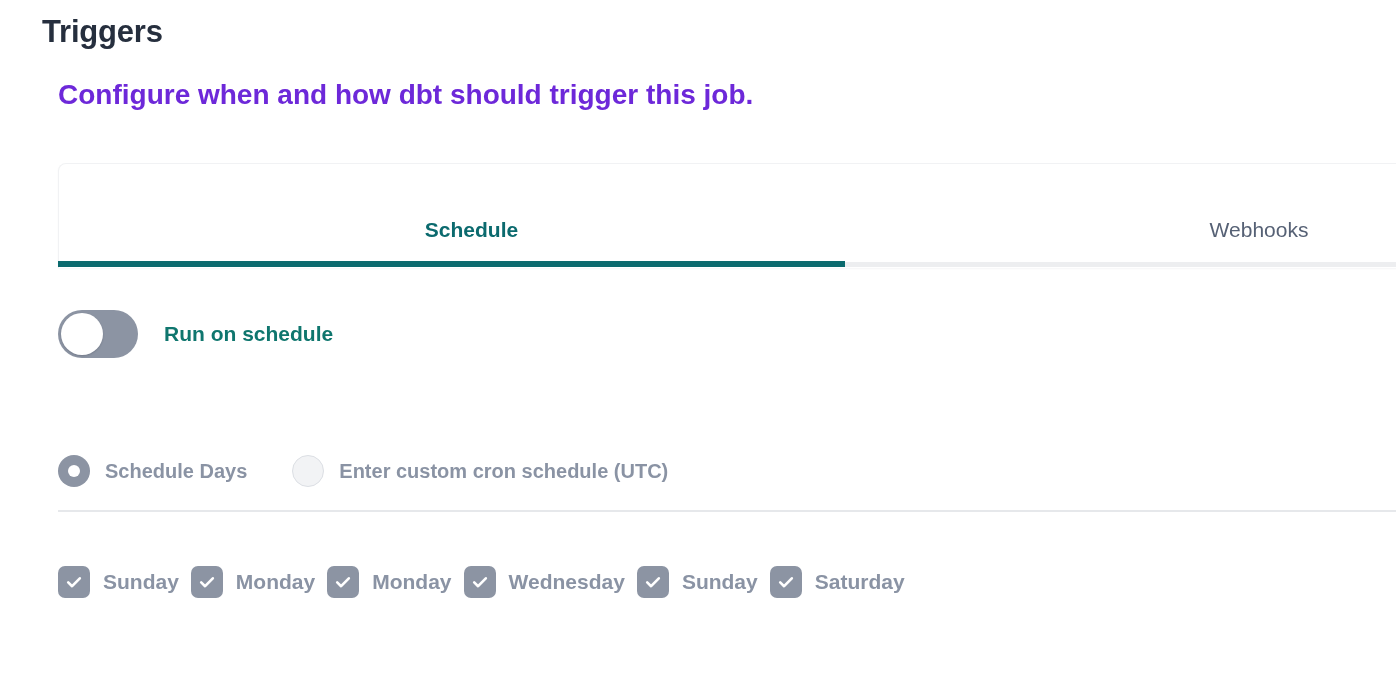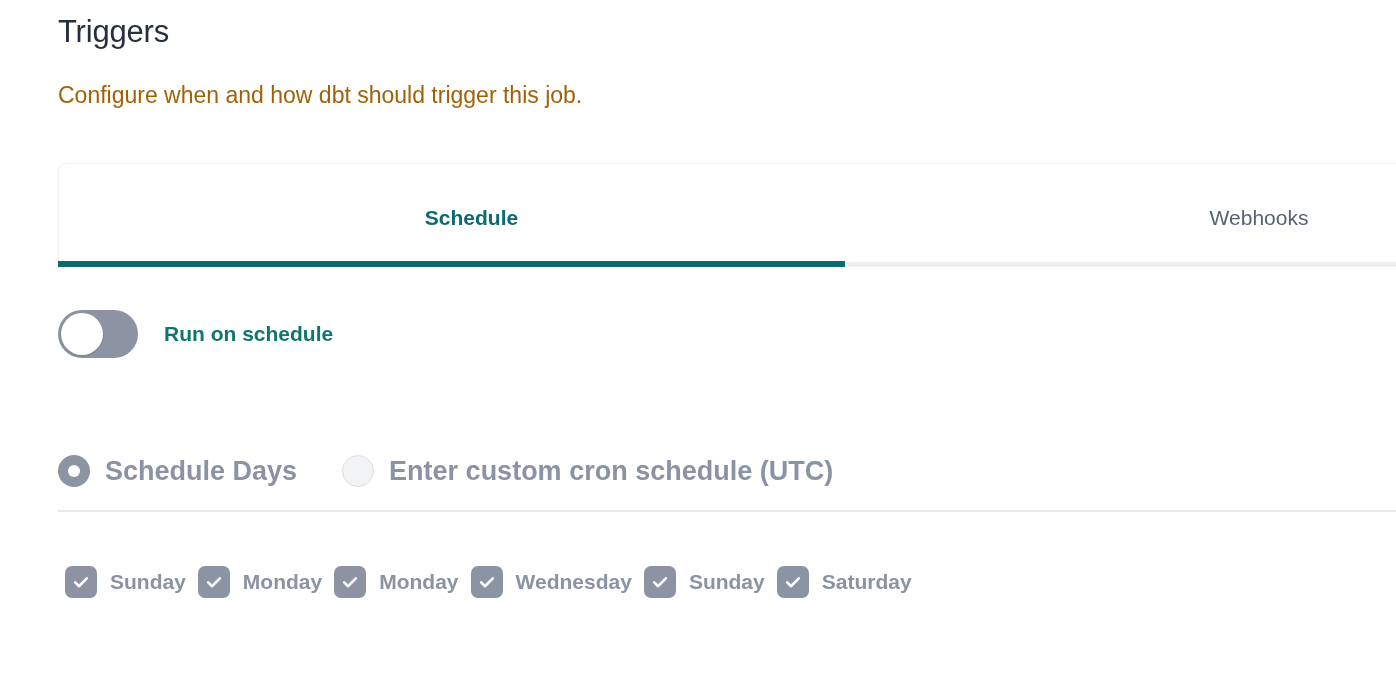--- a/index.html
+++ b/index.html
@@ -16,36 +16,36 @@
   #root {
     position: relative;
     width: 1396px;
     height: 680px;
     background: #ffffff;
   }
 
   
   .page-title {
     position: absolute;
-    left: 58px;
+    left: 42px;
     top: 12px;
     font-size: 31px;
-    font-weight: 400;
+    font-weight: 700;
     color: #262F3E;
     letter-spacing: -0.2px;
     line-height: 40px;
     white-space: nowrap;
   }
   .page-subtitle {
     position: absolute;
     left: 58px;
     top: 80px;
-    font-size: 23px;
-    font-weight: 400;
-    color: #a16207;
+    font-size: 28px;
+    font-weight: 700;
+    color: #6d28d9;
     line-height: 30px;
     white-space: nowrap;
   }
 
   
   .tab-card {
     position: absolute;
     left: 58px;
     top: 163px;
     width: 1400px;
@@ -67,21 +67,21 @@
   .tab-underline-active {
     position: absolute;
     left: 58px;
     top: 261px;
     width: 787px;
     height: 6px;
     background: #0B6A6E;
   }
   .tab {
     position: absolute;
-    top: 168px;
+    top: 180px;
     height: 100px;
     display: flex;
     align-items: center;
     justify-content: center;
     cursor: pointer;
     user-select: none;
     padding-left: 40px;
   }
   .tab-schedule {
     left: 58px;
@@ -166,40 +166,40 @@
     height: 12px;
     border-radius: 50%;
     background: #ffffff;
   }
   .radio-mark.unchecked {
     background: #F2F3F5;
     border: 1px solid #DCDFE4;
   }
   .radio-label {
     margin-left: 15px;
-    font-size: 27px;
+    font-size: 20px;
     font-weight: 700;
     color: #8A93A4;
     white-space: nowrap;
   }
 
   
   .divider {
     position: absolute;
     left: 58px;
     top: 510px;
     width: 1338px;
     height: 2px;
     background: #E6E8EB;
   }
 
   
   .days-row {
     position: absolute;
-    left: 65px;
+    left: 58px;
     top: 566px;
     display: flex;
     align-items: center;
   }
   .day-option {
     display: flex;
     align-items: center;
     cursor: pointer;
     user-select: none;
   }

